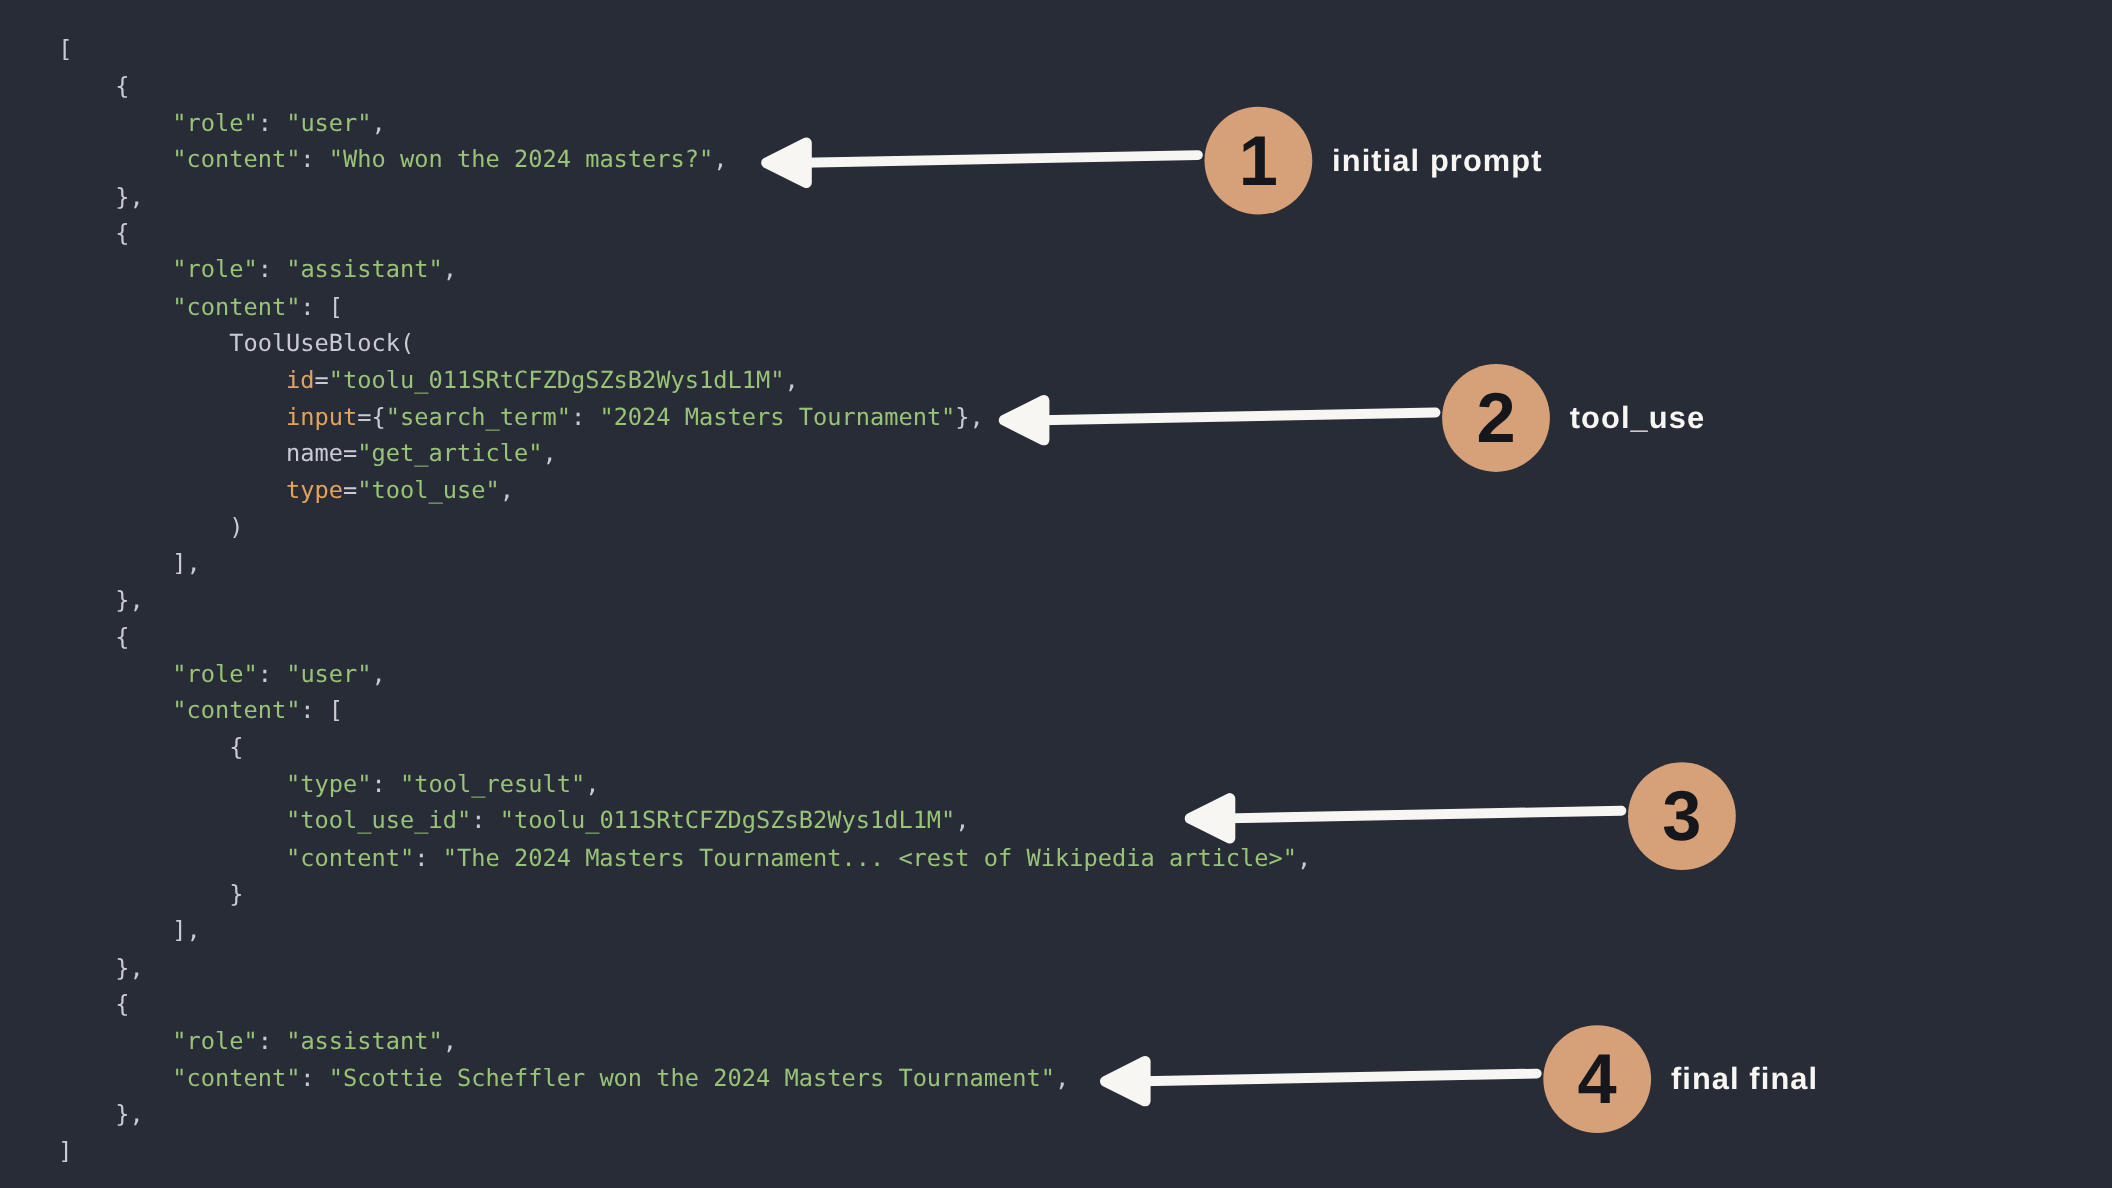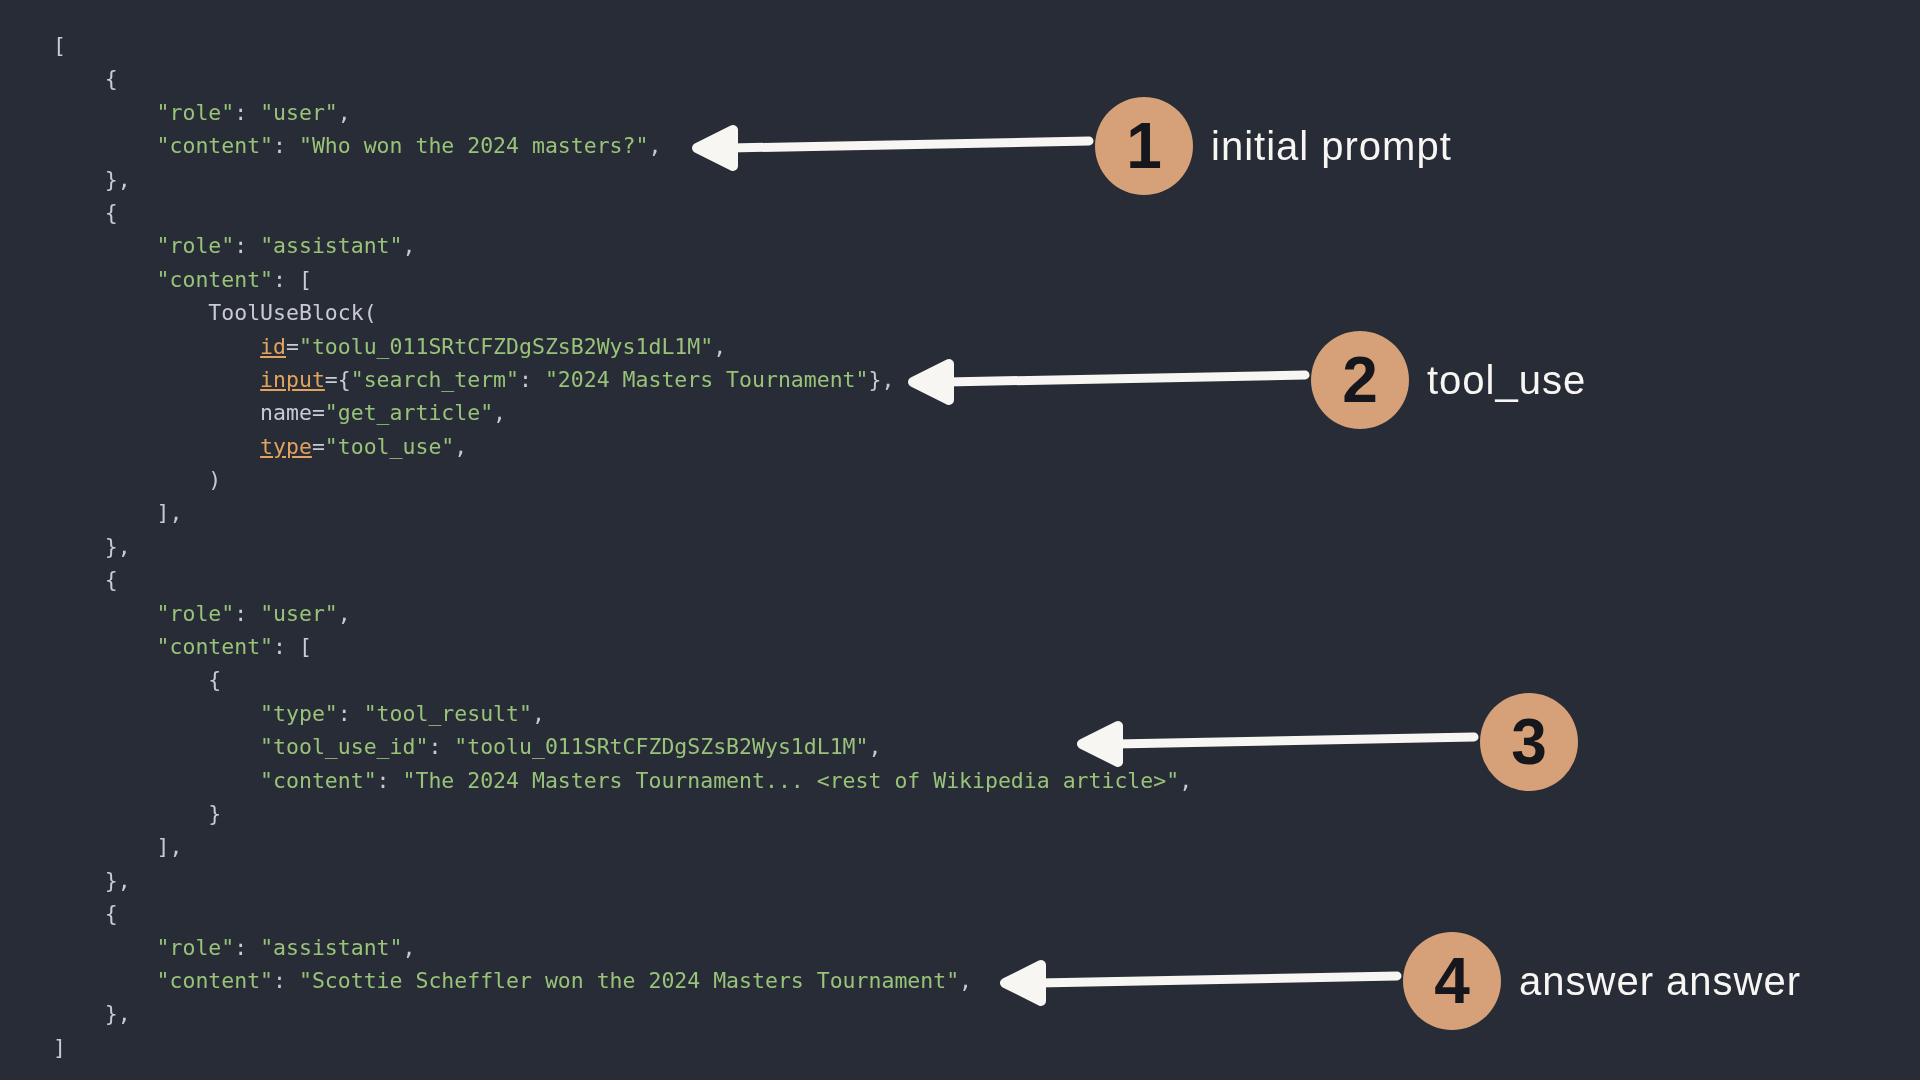--- a/index.html
+++ b/index.html
@@ -20,21 +20,21 @@
   
   .code-block{
     position:absolute;left:53px;top:29px;
     font-family:"DejaVu Sans Mono","Liberation Mono",monospace;
     font-size:21.5px;line-height:33.4px;
     white-space:pre;
   }
   .code-line{height:33.4px;}
   .tok-p{color:var(--punctuation-gray);}
   .tok-s{color:var(--string-green);}
-  .tok-k{color:var(--keyword-orange);text-decoration:underline;}
+  .tok-k{color:var(--keyword-orange);}
 
   
   .annotation{
     position:absolute;height:100px;
     display:flex;align-items:center;
     color:var(--arrow-color);
   }
   .arrow{flex:0 0 auto;display:block;}
   .badge{
     flex:0 0 auto;width:98px;height:98px;border-radius:50%;
@@ -42,21 +42,21 @@
     display:flex;align-items:center;justify-content:center;
   }
   .badge span{
     font-family:"Liberation Sans","DejaVu Sans",sans-serif;
     font-weight:600;font-size:64px;line-height:1;
     color:var(--badge-number-color);
   }
   .ann-label{
     margin-left:18px;white-space:nowrap;
     font-family:"Liberation Sans","DejaVu Sans",sans-serif;
-    font-weight:400;font-size:40px;letter-spacing:1px;
+    font-weight:700;font-size:28px;letter-spacing:1px;
     color:var(--label-color);
   }
 </style>
 </head>
 <body>
 
 <div class="canvas">
 
   <div class="code-block"><div class="code-line"><span class="tok-p">[</span></div><div class="code-line"><span class="tok-p">    {</span></div><div class="code-line"><span class="tok-p">        </span><span class="tok-s">"role"</span><span class="tok-p">: </span><span class="tok-s">"user"</span><span class="tok-p">,</span></div><div class="code-line"><span class="tok-p">        </span><span class="tok-s">"content"</span><span class="tok-p">: </span><span class="tok-s">"Who won the 2024 masters?"</span><span class="tok-p">,</span></div><div class="code-line"><span class="tok-p">    },</span></div><div class="code-line"><span class="tok-p">    {</span></div><div class="code-line"><span class="tok-p">        </span><span class="tok-s">"role"</span><span class="tok-p">: </span><span class="tok-s">"assistant"</span><span class="tok-p">,</span></div><div class="code-line"><span class="tok-p">        </span><span class="tok-s">"content"</span><span class="tok-p">: [</span></div><div class="code-line"><span class="tok-p">            ToolUseBlock(</span></div><div class="code-line"><span class="tok-p">                </span><span class="tok-k">id</span><span class="tok-p">=</span><span class="tok-s">"toolu_011SRtCFZDgSZsB2Wys1dL1M"</span><span class="tok-p">,</span></div><div class="code-line"><span class="tok-p">                </span><span class="tok-k">input</span><span class="tok-p">={</span><span class="tok-s">"search_term"</span><span class="tok-p">: </span><span class="tok-s">"2024 Masters Tournament"</span><span class="tok-p">},</span></div><div class="code-line"><span class="tok-p">                name=</span><span class="tok-s">"get_article"</span><span class="tok-p">,</span></div><div class="code-line"><span class="tok-p">                </span><span class="tok-k">type</span><span class="tok-p">=</span><span class="tok-s">"tool_use"</span><span class="tok-p">,</span></div><div class="code-line"><span class="tok-p">            )</span></div><div class="code-line"><span class="tok-p">        ],</span></div><div class="code-line"><span class="tok-p">    },</span></div><div class="code-line"><span class="tok-p">    {</span></div><div class="code-line"><span class="tok-p">        </span><span class="tok-s">"role"</span><span class="tok-p">: </span><span class="tok-s">"user"</span><span class="tok-p">,</span></div><div class="code-line"><span class="tok-p">        </span><span class="tok-s">"content"</span><span class="tok-p">: [</span></div><div class="code-line"><span class="tok-p">            {</span></div><div class="code-line"><span class="tok-p">                </span><span class="tok-s">"type"</span><span class="tok-p">: </span><span class="tok-s">"tool_result"</span><span class="tok-p">,</span></div><div class="code-line"><span class="tok-p">                </span><span class="tok-s">"tool_use_id"</span><span class="tok-p">: </span><span class="tok-s">"toolu_011SRtCFZDgSZsB2Wys1dL1M"</span><span class="tok-p">,</span></div><div class="code-line"><span class="tok-p">                </span><span class="tok-s">"content"</span><span class="tok-p">: </span><span class="tok-s">"The 2024 Masters Tournament... &lt;rest of Wikipedia article&gt;"</span><span class="tok-p">,</span></div><div class="code-line"><span class="tok-p">            }</span></div><div class="code-line"><span class="tok-p">        ],</span></div><div class="code-line"><span class="tok-p">    },</span></div><div class="code-line"><span class="tok-p">    {</span></div><div class="code-line"><span class="tok-p">        </span><span class="tok-s">"role"</span><span class="tok-p">: </span><span class="tok-s">"assistant"</span><span class="tok-p">,</span></div><div class="code-line"><span class="tok-p">        </span><span class="tok-s">"content"</span><span class="tok-p">: </span><span class="tok-s">"Scottie Scheffler won the 2024 Masters Tournament"</span><span class="tok-p">,</span></div><div class="code-line"><span class="tok-p">    },</span></div><div class="code-line"><span class="tok-p">]</span></div></div>
 
@@ -93,16 +93,16 @@
   </div>
 
   <div class="annotation" style="left:998px;top:931px;">
     <svg class="arrow" width="405" height="50" viewBox="0 0 405 50">
       <path d="M7 27 L43 9 L43 45 Z" fill="currentColor" stroke="currentColor" stroke-width="10" stroke-linejoin="round"></path>
       <line x1="40" y1="27" x2="399" y2="20" stroke="currentColor" stroke-width="9" stroke-linecap="round"></line>
     </svg>
     <div class="badge">
       <span>4</span>
     </div>
-    <div class="ann-label">answer answer</div>
+    <div class="ann-label">final final</div>
   </div>
 
 </div>
 
 </body></html>

